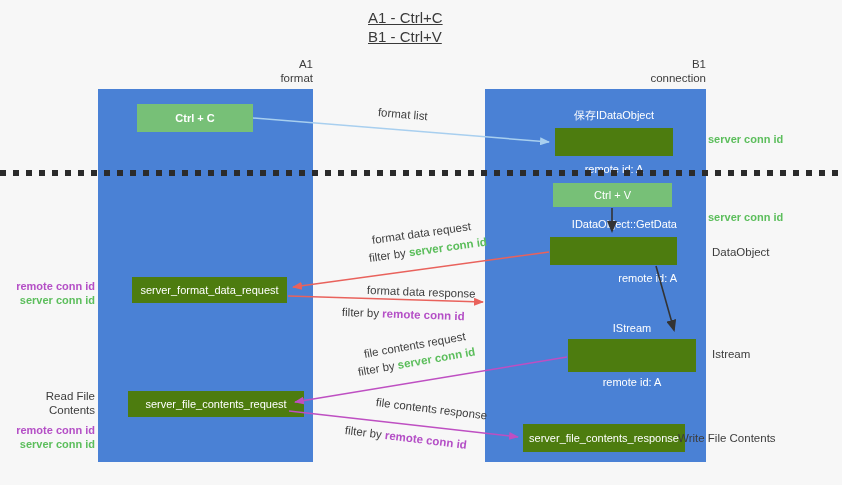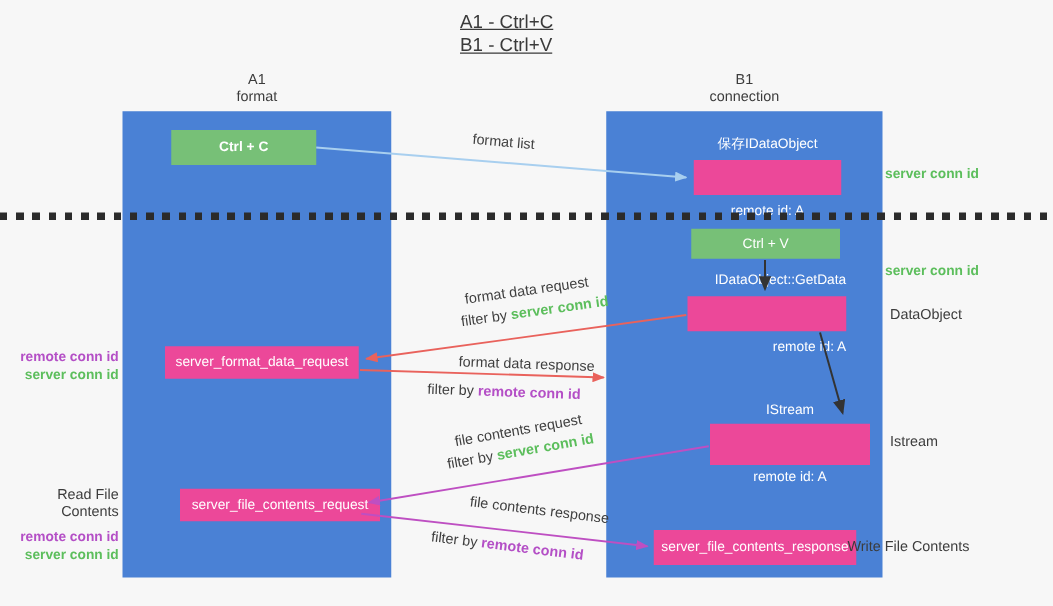--- a/index.html
+++ b/index.html
@@ -8,43 +8,43 @@
     position:relative; width:842px; height:485px; background:#f7f7f7;
     font-family:"Liberation Sans", sans-serif; overflow:hidden;
   }
   .title {
     position:absolute; left:368px; top:8px;
     font-size:15px; line-height:19px; color:#3a3a3a;text-decoration:underline;
   }
   .col { position:absolute; background:#4A81D5; }
   .col-a { left:98px;  top:89px; width:215px; height:373px; }
   .col-b { left:485px; top:89px; width:221px; height:373px; }
-  .hdr { position:absolute; top:57px; text-align:center; font-size:11.5px; line-height:14px; color:#3c3c3c; }
+  .hdr { position:absolute; top:57px; text-align:right; font-size:11.5px; line-height:14px; color:#3c3c3c; }
   .hdr-a { left:98px;  width:215px; }
   .hdr-b { left:485px; width:221px; }
   .separator {
     position:absolute; left:0; top:170px; width:842px; height:6px;
     background:repeating-linear-gradient(90deg,#2b2b2b 0 6px, transparent 6px 13px);
     z-index:5;
   }
   .node {
     position:absolute; z-index:4;
     display:flex; flex-direction:column; align-items:center; justify-content:center;
     color:#fff; font-size:11px; line-height:13px; text-align:center; white-space:nowrap;
   }
   .green  { background:#77C077; }
-  .orange { background:#ec4899;gap:41px; }
+  .orange { background:#4d7c0f;gap:41px; }
   .n-ctrl-c   { left:137px; top:104px; width:116px; height:28px;font-weight:bold; }
   .n-save     { left:555px; top:128px; width:118px; height:28px; }
   .n-ctrl-v   { left:553px; top:183px; width:119px; height:24px; }
   .n-getdata  { left:550px; top:237px; width:127px; height:28px;align-items:flex-end; }
   .n-freq     { left:132px; top:277px; width:155px; height:26px; }
   .n-fresp    { left:488px; top:289px; width:156px; height:27px; }
   .n-istream  { left:568px; top:339px; width:128px; height:33px; }
-  .n-fcreq    { left:144px; top:391px; width:160px; height:26px; }
+  .n-fcreq    { left:128px; top:391px; width:176px; height:26px; }
   .n-fcresp   { left:523px; top:424px; width:162px; height:28px; }
   .overlay { position:absolute; left:0; top:0; z-index:6; pointer-events:none; }
   .albl {
     position:absolute; z-index:7; font-size:11.5px; color:#3f3f3f; white-space:nowrap;
   }
   .green-t  { color:#5CBE5C; font-weight:bold; }
   .purple-t { color:#B44FC6; font-weight:bold; }
   .side { position:absolute; z-index:7; font-size:11.5px; color:#3c3c3c; white-space:nowrap; }
   .side-bold-green  { color:#5CBE5C; font-weight:bold; font-size:11px; }
   .side-bold-purple { color:#B44FC6; font-weight:bold; font-size:11px; }

